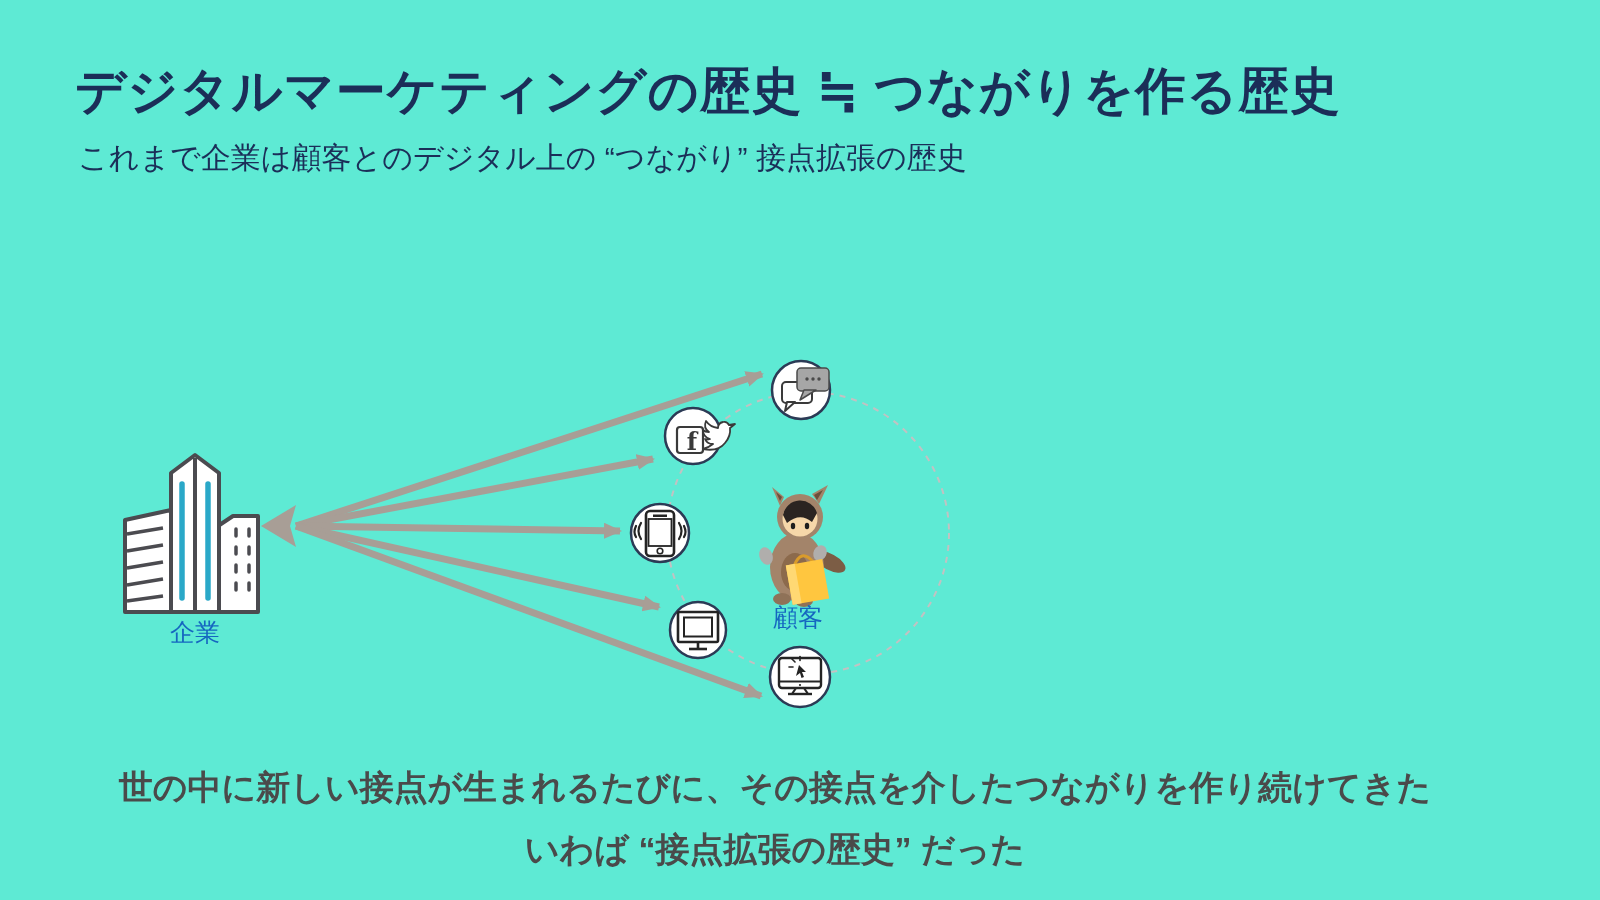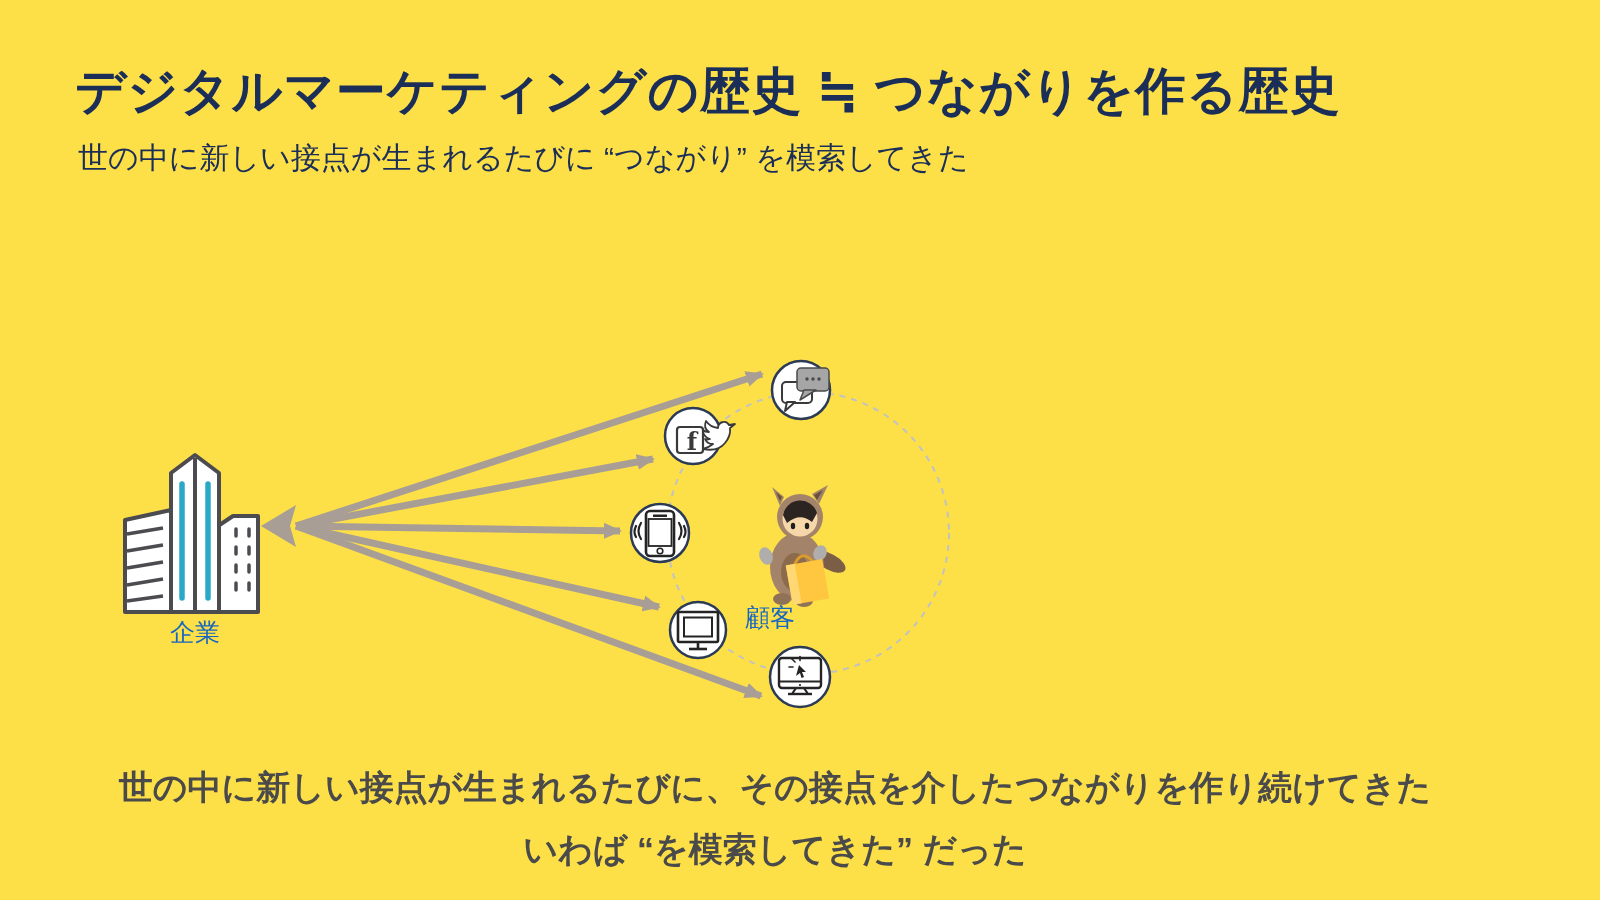--- a/index.html
+++ b/index.html
@@ -1,48 +1,48 @@
 <!DOCTYPE html>
 <html><head>
 <meta charset="utf-8">
 <style>
   html,body{margin:0;padding:0;background:#ffffff;}
   .slide{
-    position:relative;width:1600px;height:900px;background:#fde047;overflow:hidden;
+    position:relative;width:1600px;height:900px;background:#5eead4;overflow:hidden;
     font-family:"Liberation Sans","DejaVu Sans",sans-serif;
   }
   .title{
     position:absolute;left:75px;top:58px;
     font-size:50px;font-weight:bold;color:#1B2E58;letter-spacing:1px;white-space:nowrap;
   }
   .subtitle{
     position:absolute;left:78px;top:138px;
     font-size:30px;font-weight:400;color:#1B2E58;white-space:nowrap;
   }
   .logo-wrap{position:absolute;left:1412px;top:52px;width:110px;height:90px;}
   .diagram-svg{position:absolute;left:0;top:0;width:1600px;height:900px;}
   .node-label{
     position:absolute;font-size:25px;color:#1566C0;text-align:center;white-space:nowrap;
   }
   .company-label{left:150px;top:616px;width:90px;}
-  .customer-label{left:724px;top:601px;width:92px;text-align:center;}
+  .customer-label{left:752px;top:601px;width:92px;text-align:center;}
   .footer-line{
     position:absolute;left:0;width:1550px;text-align:center;
     font-size:34px;font-weight:bold;color:#4A4A4A;white-space:nowrap;
   }
   .footer-1{top:765px;}
   .footer-2{top:827px;}
 </style>
 </head>
 <body>
 
 <div class="slide">
 
   <div class="title">デジタルマーケティングの歴史 ≒ つながりを作る歴史</div>
-  <div class="subtitle">世の中に新しい接点が生まれるたびに “つながり” を模索してきた</div>
+  <div class="subtitle">これまで企業は顧客とのデジタル上の “つながり” 接点拡張の歴史</div>
 
 
   <svg class="diagram-svg" viewBox="0 0 1600 900">
 
     <defs>
       <marker id="ah" markerUnits="userSpaceOnUse" markerWidth="22" markerHeight="20" refX="16" refY="8" orient="auto">
         <path d="M0,0 L18,8 L0,16 Z" fill="#A89E96"></path>
       </marker>
     </defs>
 
@@ -176,15 +176,15 @@
         </g>
       </g>
     </g>
 
   </svg>
 
   <div class="node-label company-label">企業</div>
   <div class="node-label customer-label">顧客</div>
 
   <div class="footer-line footer-1">世の中に新しい接点が生まれるたびに、その接点を介したつながりを作り続けてきた</div>
-  <div class="footer-line footer-2">いわば “を模索してきた” だった</div>
+  <div class="footer-line footer-2">いわば “接点拡張の歴史” だった</div>
 
 </div>
 
 </body></html>

